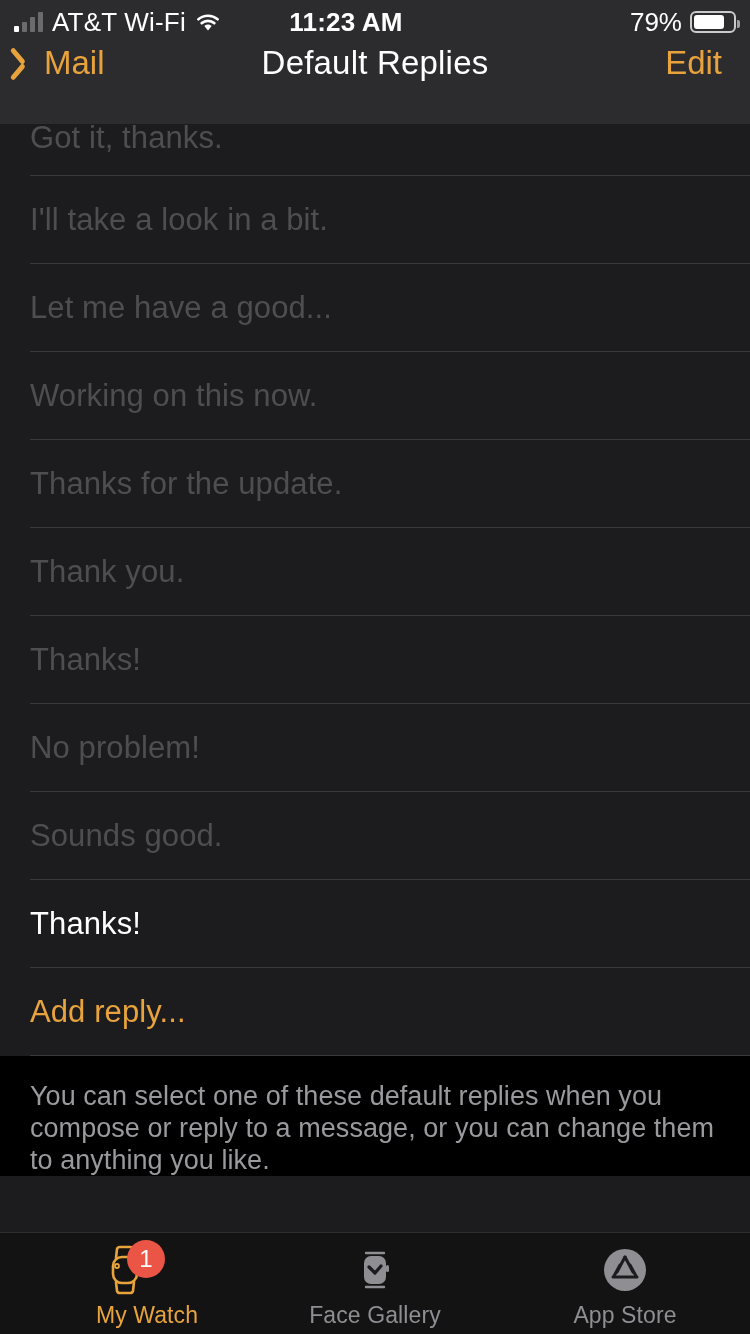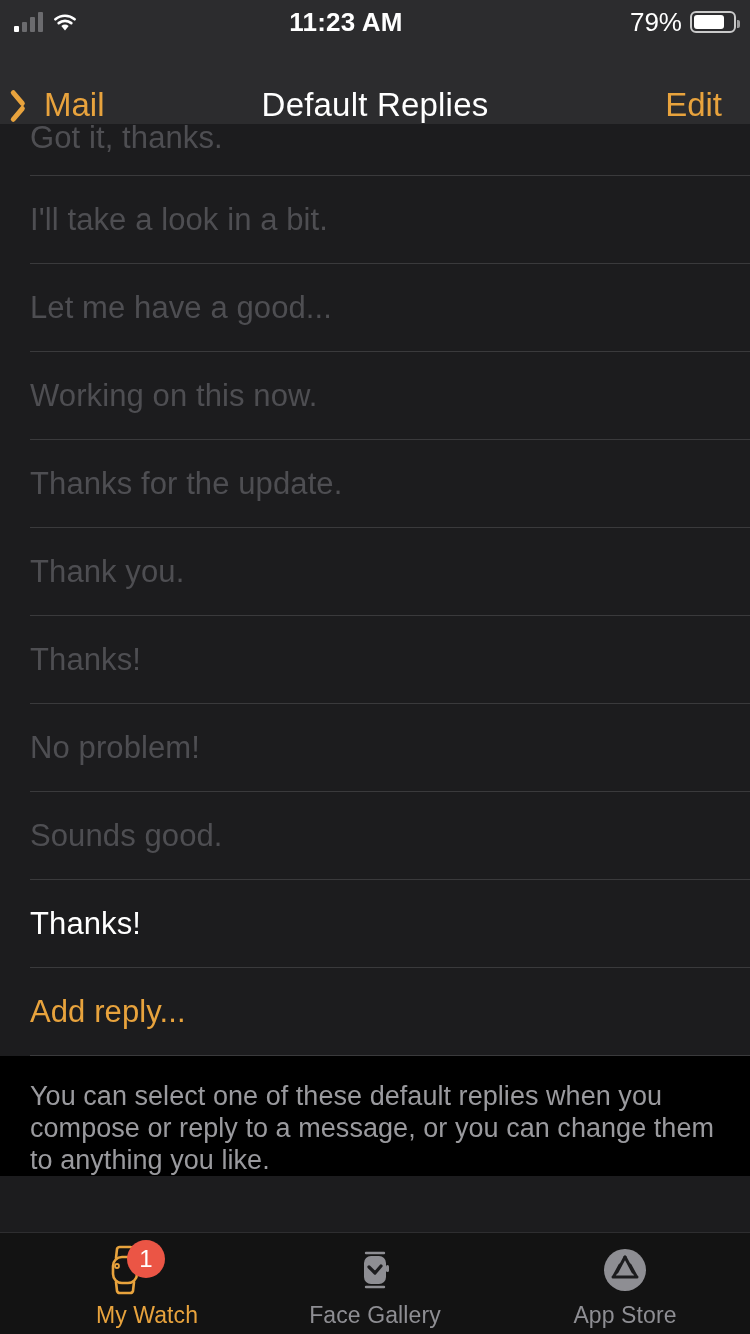--- a/index.html
+++ b/index.html
@@ -42,21 +42,21 @@
   .battery { width:46px; height:22px; border:2px solid rgba(255,255,255,.75); border-radius:6px;
              position:relative; display:flex; align-items:center; padding:2px; }
   .battery .fill { height:100%; background:#fff; border-radius:3px; }
   .battery:after { content:""; position:absolute; right:-6px; top:7px; width:3px; height:8px;
                    background:rgba(255,255,255,.55); border-radius:0 2px 2px 0; }
 
   
   .navbar {
     position:absolute; top:44px; left:0; width:750px; height:80px;
     background:#2c2c2e;
-    display:flex; align-items:flex-end;
+    display:flex; align-items:flex-start;
   }
   .nav-back { position:absolute; left:18px; display:flex; align-items:center; gap:6px; cursor:pointer; }
   .chev-left { width:20px; height:34px; position:relative; }
   .chev-left:before, .chev-left:after {
     content:""; position:absolute; left:4px; width:5px; height:19px; border-radius:3px; background:#E8A33D;
   }
   .chev-left:before { top:0; transform:rotate(-40deg); transform-origin:bottom left; }
   .chev-left:after  { top:17px; transform:rotate(40deg); transform-origin:top left; }
   .nav-back-label { color:#E8A33D; font-size:33px; font-weight:400; }
   .nav-title { width:750px; text-align:center; color:#fff; font-size:33px; font-weight:400; letter-spacing:.2px; }
@@ -110,20 +110,21 @@
 <div id="screen">
 
   <div class="statusbar">
     <div class="sb-left">
       <span class="signal">
         <i class="on"></i>
           <i></i>
           <i></i>
           <i></i>
       </span>
+      <span class="sb-text">AT&amp;T Wi-Fi</span>
       <span class="wifi">
         <svg width="26" height="20" viewBox="0 0 26 20">
           <path d="M13 18.6 L9.3 13.9 a6.2 6.2 0 0 1 7.4 0 Z" fill="#fff"></path>
           <path d="M3.4 7.2 a15 15 0 0 1 19.2 0" stroke="#fff" stroke-width="2.7" fill="none" stroke-linecap="round"></path>
           <path d="M6.7 11.1 a10 10 0 0 1 12.6 0" stroke="#fff" stroke-width="2.7" fill="none" stroke-linecap="round"></path>
         </svg>
       </span>
     </div>
     <div class="sb-center">
       <span class="sb-time">11:23 AM</span>

